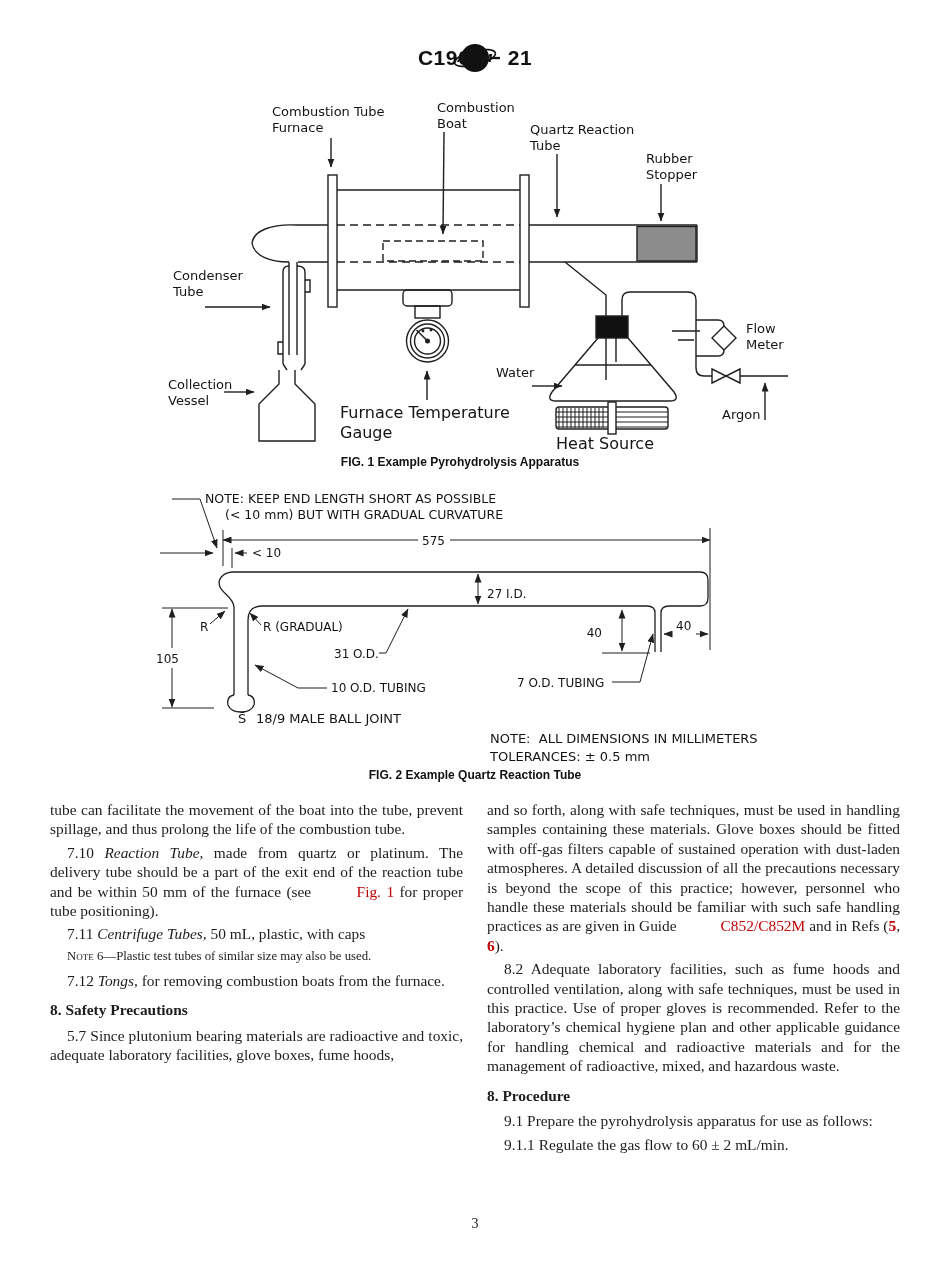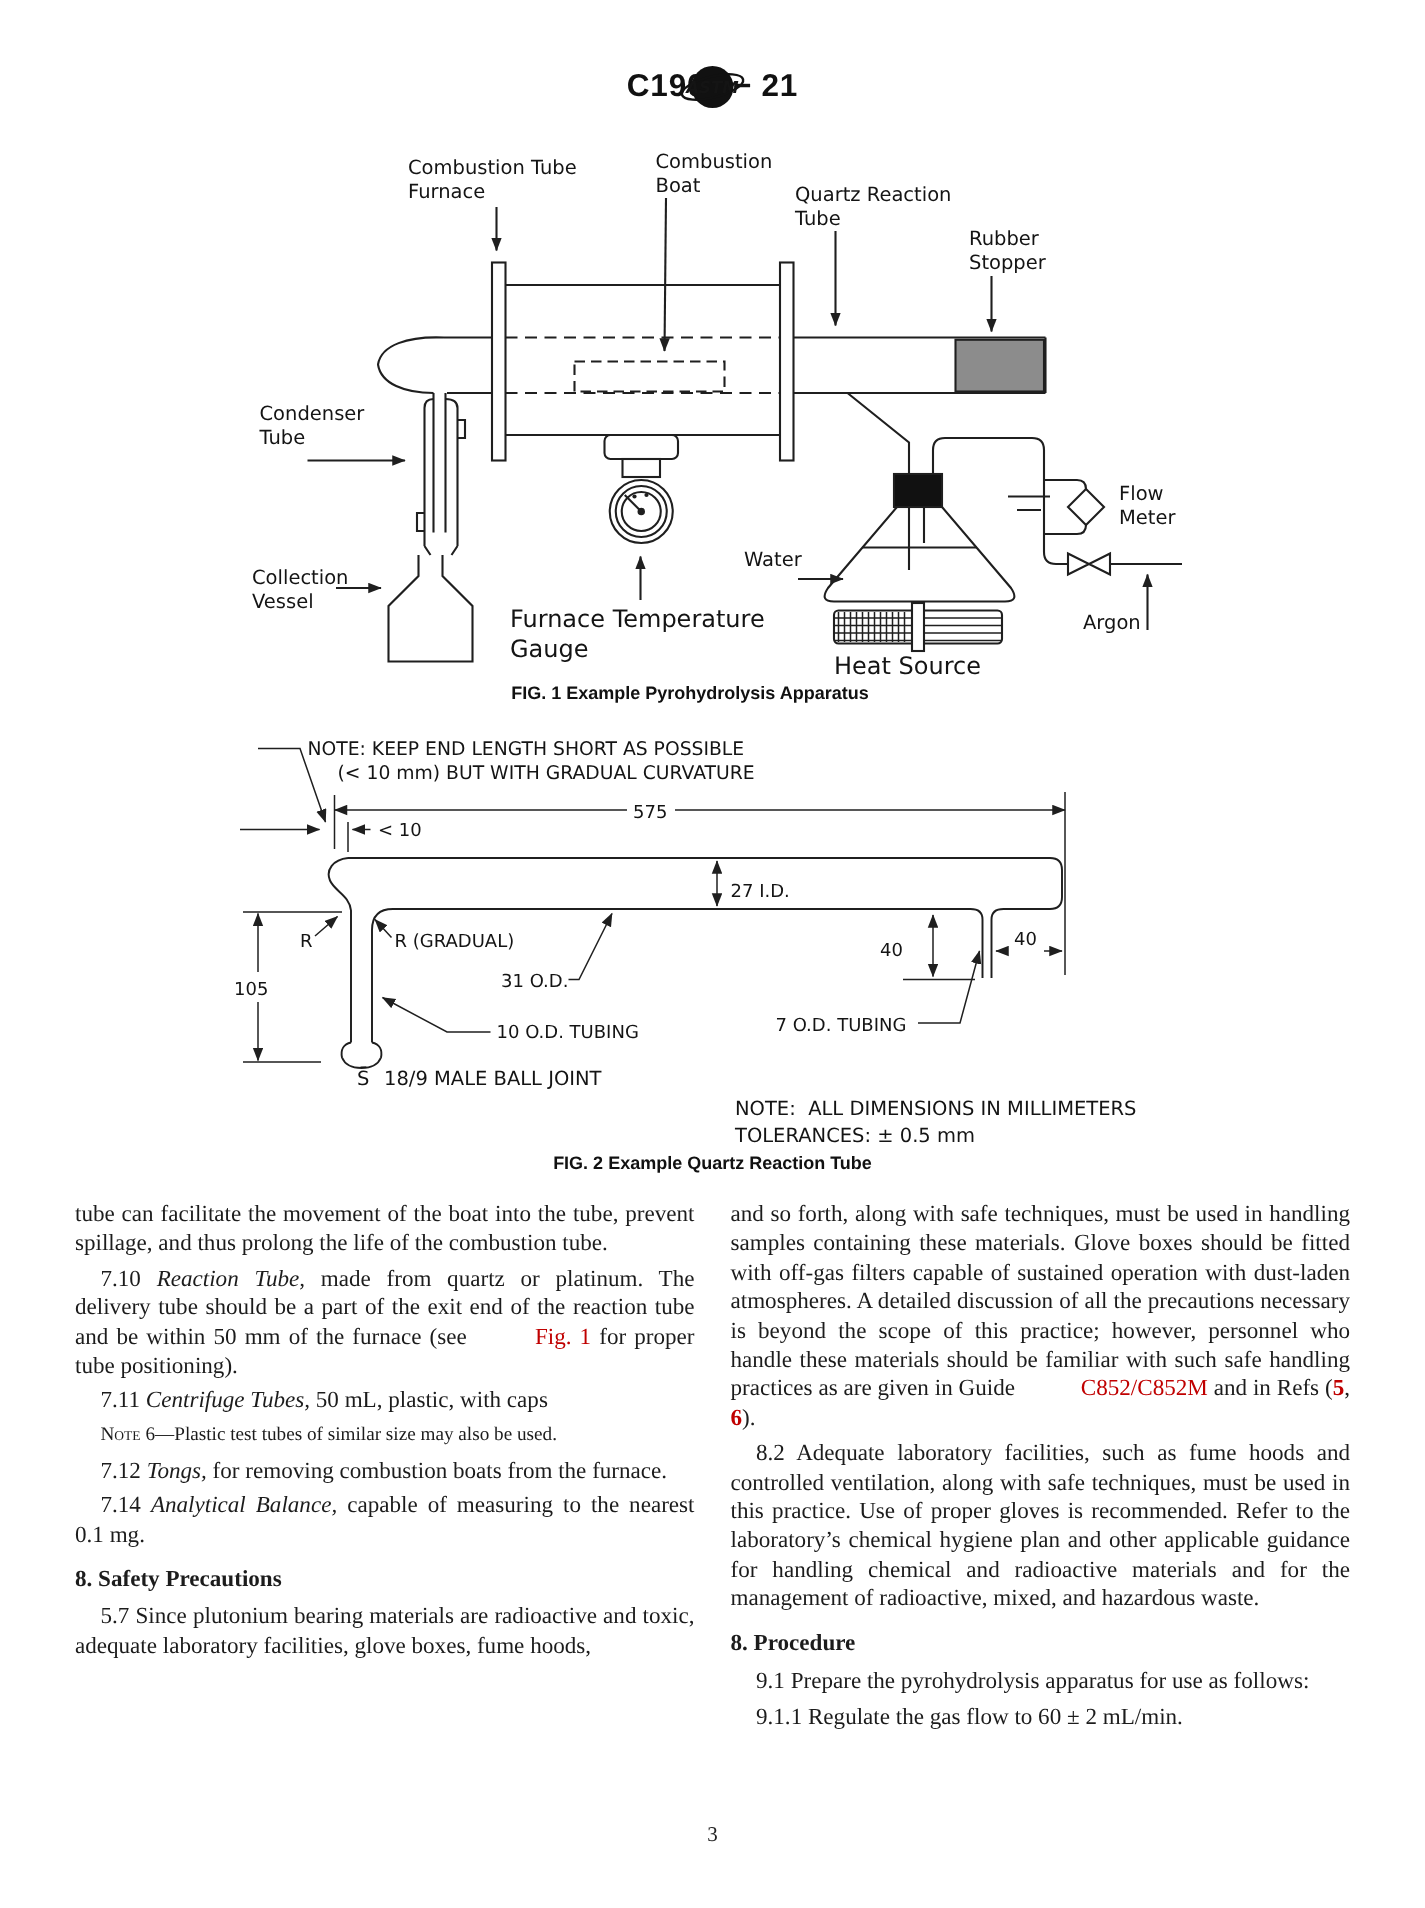--- a/index.html
+++ b/index.html
@@ -210,21 +210,20 @@
     <text class="note2" x="490" y="761">TOLERANCES: ± 0.5 mm</text>
   </svg>
   <div class="cap" style="left:150px;top:768px;width:650px;">FIG. 2 Example Quartz Reaction Tube</div>
 
   <div id="colL" class="col">
     <p class="noindent">tube can facilitate the movement of the boat into the tube, prevent spillage, and thus prolong the life of the combustion tube.</p>
     <p><span>7.10 </span><span class="it">Reaction Tube,</span><span> made from quartz or platinum. The delivery tube should be a part of the exit end of the reaction tube and be within 50 mm of the furnace (see </span><span class="red">Fig. 1</span><span> for proper tube positioning).</span></p>
     <p><span>7.11 </span><span class="it">Centrifuge Tubes,</span><span> 50 mL, plastic, with caps</span></p>
     <p class="note"><span class="sc">Note 6</span><span>—Plastic test tubes of similar size may also be used.</span></p>
     <p><span>7.12 </span><span class="it">Tongs,</span><span> for removing combustion boats from the furnace.</span></p>
-    <p><span>7.14 </span><span class="it">Analytical Balance,</span><span> capable of measuring to the nearest 0.1 mg.</span></p>
     <h3>8. Safety Precautions</h3>
     <p>5.7 Since plutonium bearing materials are radioactive and toxic, adequate laboratory facilities, glove boxes, fume hoods,</p>
   </div>
 
   <div id="colR" class="col">
     <p class="noindent"><span>and so forth, along with safe techniques, must be used in handling samples containing these materials. Glove boxes should be fitted with off-gas filters capable of sustained operation with dust-laden atmospheres. A detailed discussion of all the precautions necessary is beyond the scope of this practice; however, personnel who handle these materials should be familiar with such safe handling practices as are given in Guide </span><span class="red">C852/C852M</span><span> and in Refs (</span><span class="redb">5</span><span>, </span><span class="redb">6</span><span>).</span></p>
     <p>8.2 Adequate laboratory facilities, such as fume hoods and controlled ventilation, along with safe techniques, must be used in this practice. Use of proper gloves is recommended. Refer to the laboratory’s chemical hygiene plan and other applicable guidance for handling chemical and radioactive materials and for the management of radioactive, mixed, and hazardous waste.</p>
     <h3>8. Procedure</h3>
     <p>9.1 Prepare the pyrohydrolysis apparatus for use as follows:</p>
     <p>9.1.1 Regulate the gas flow to 60 ± 2 mL/min.</p>

